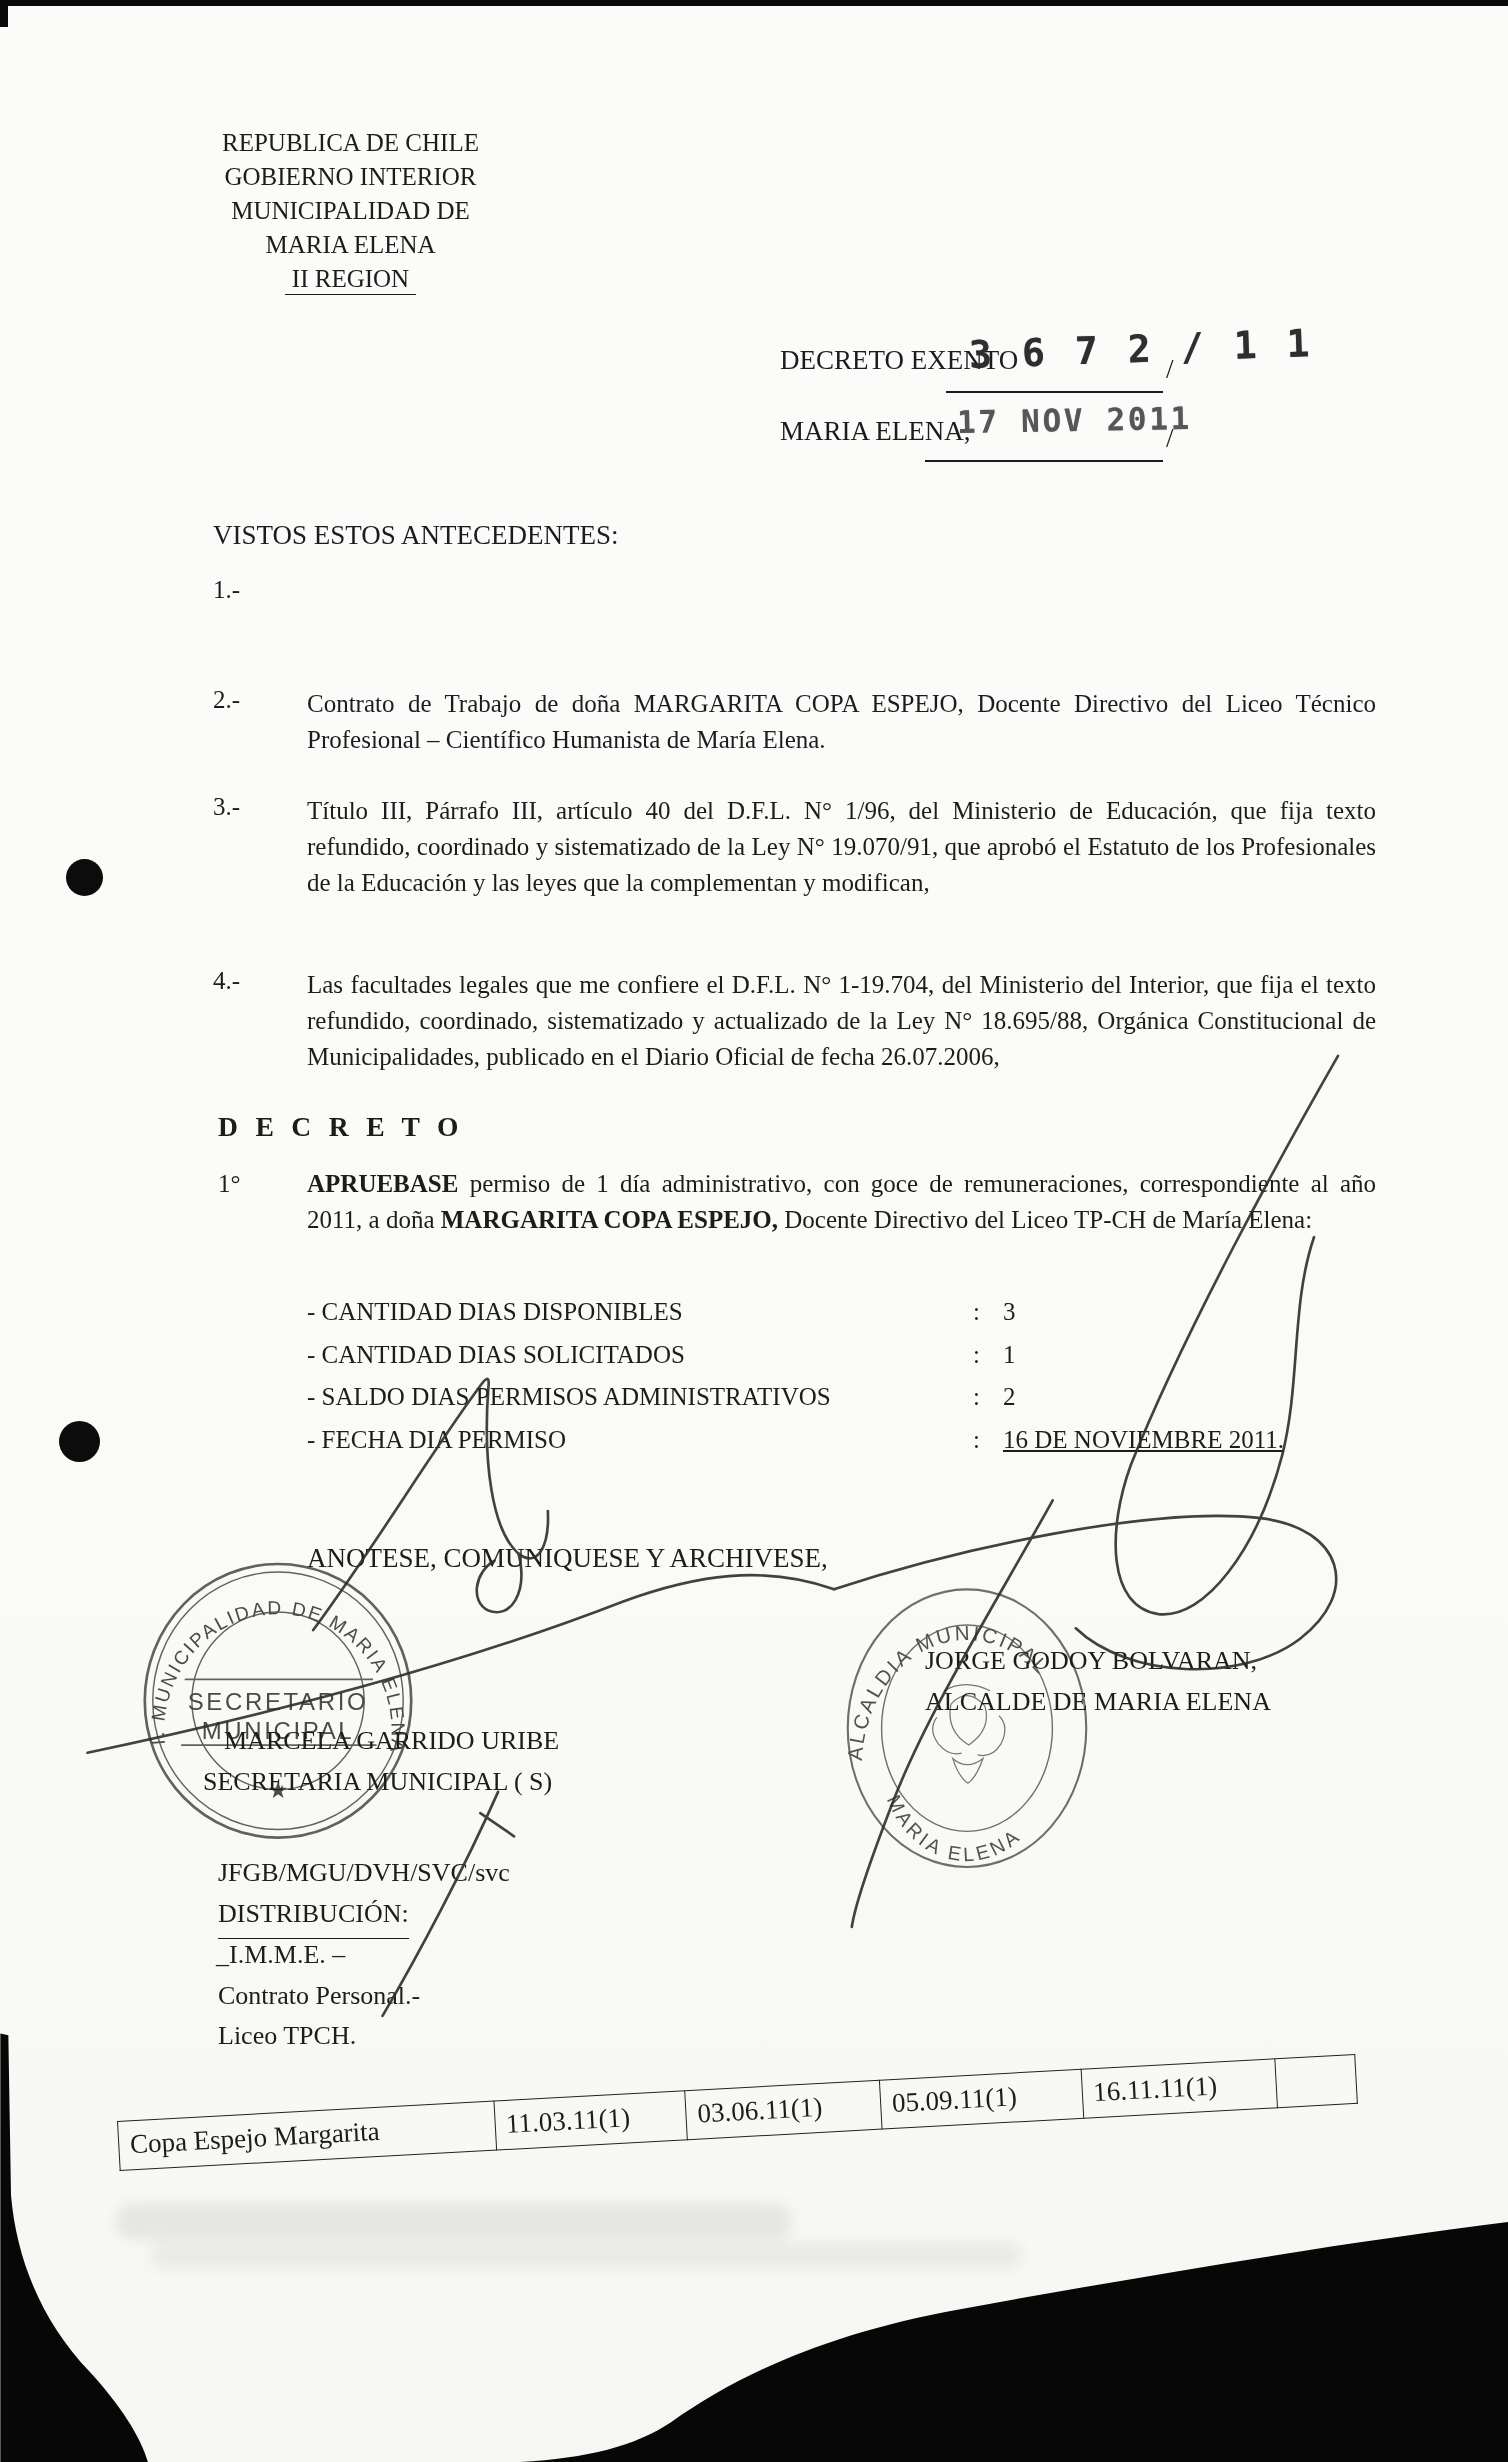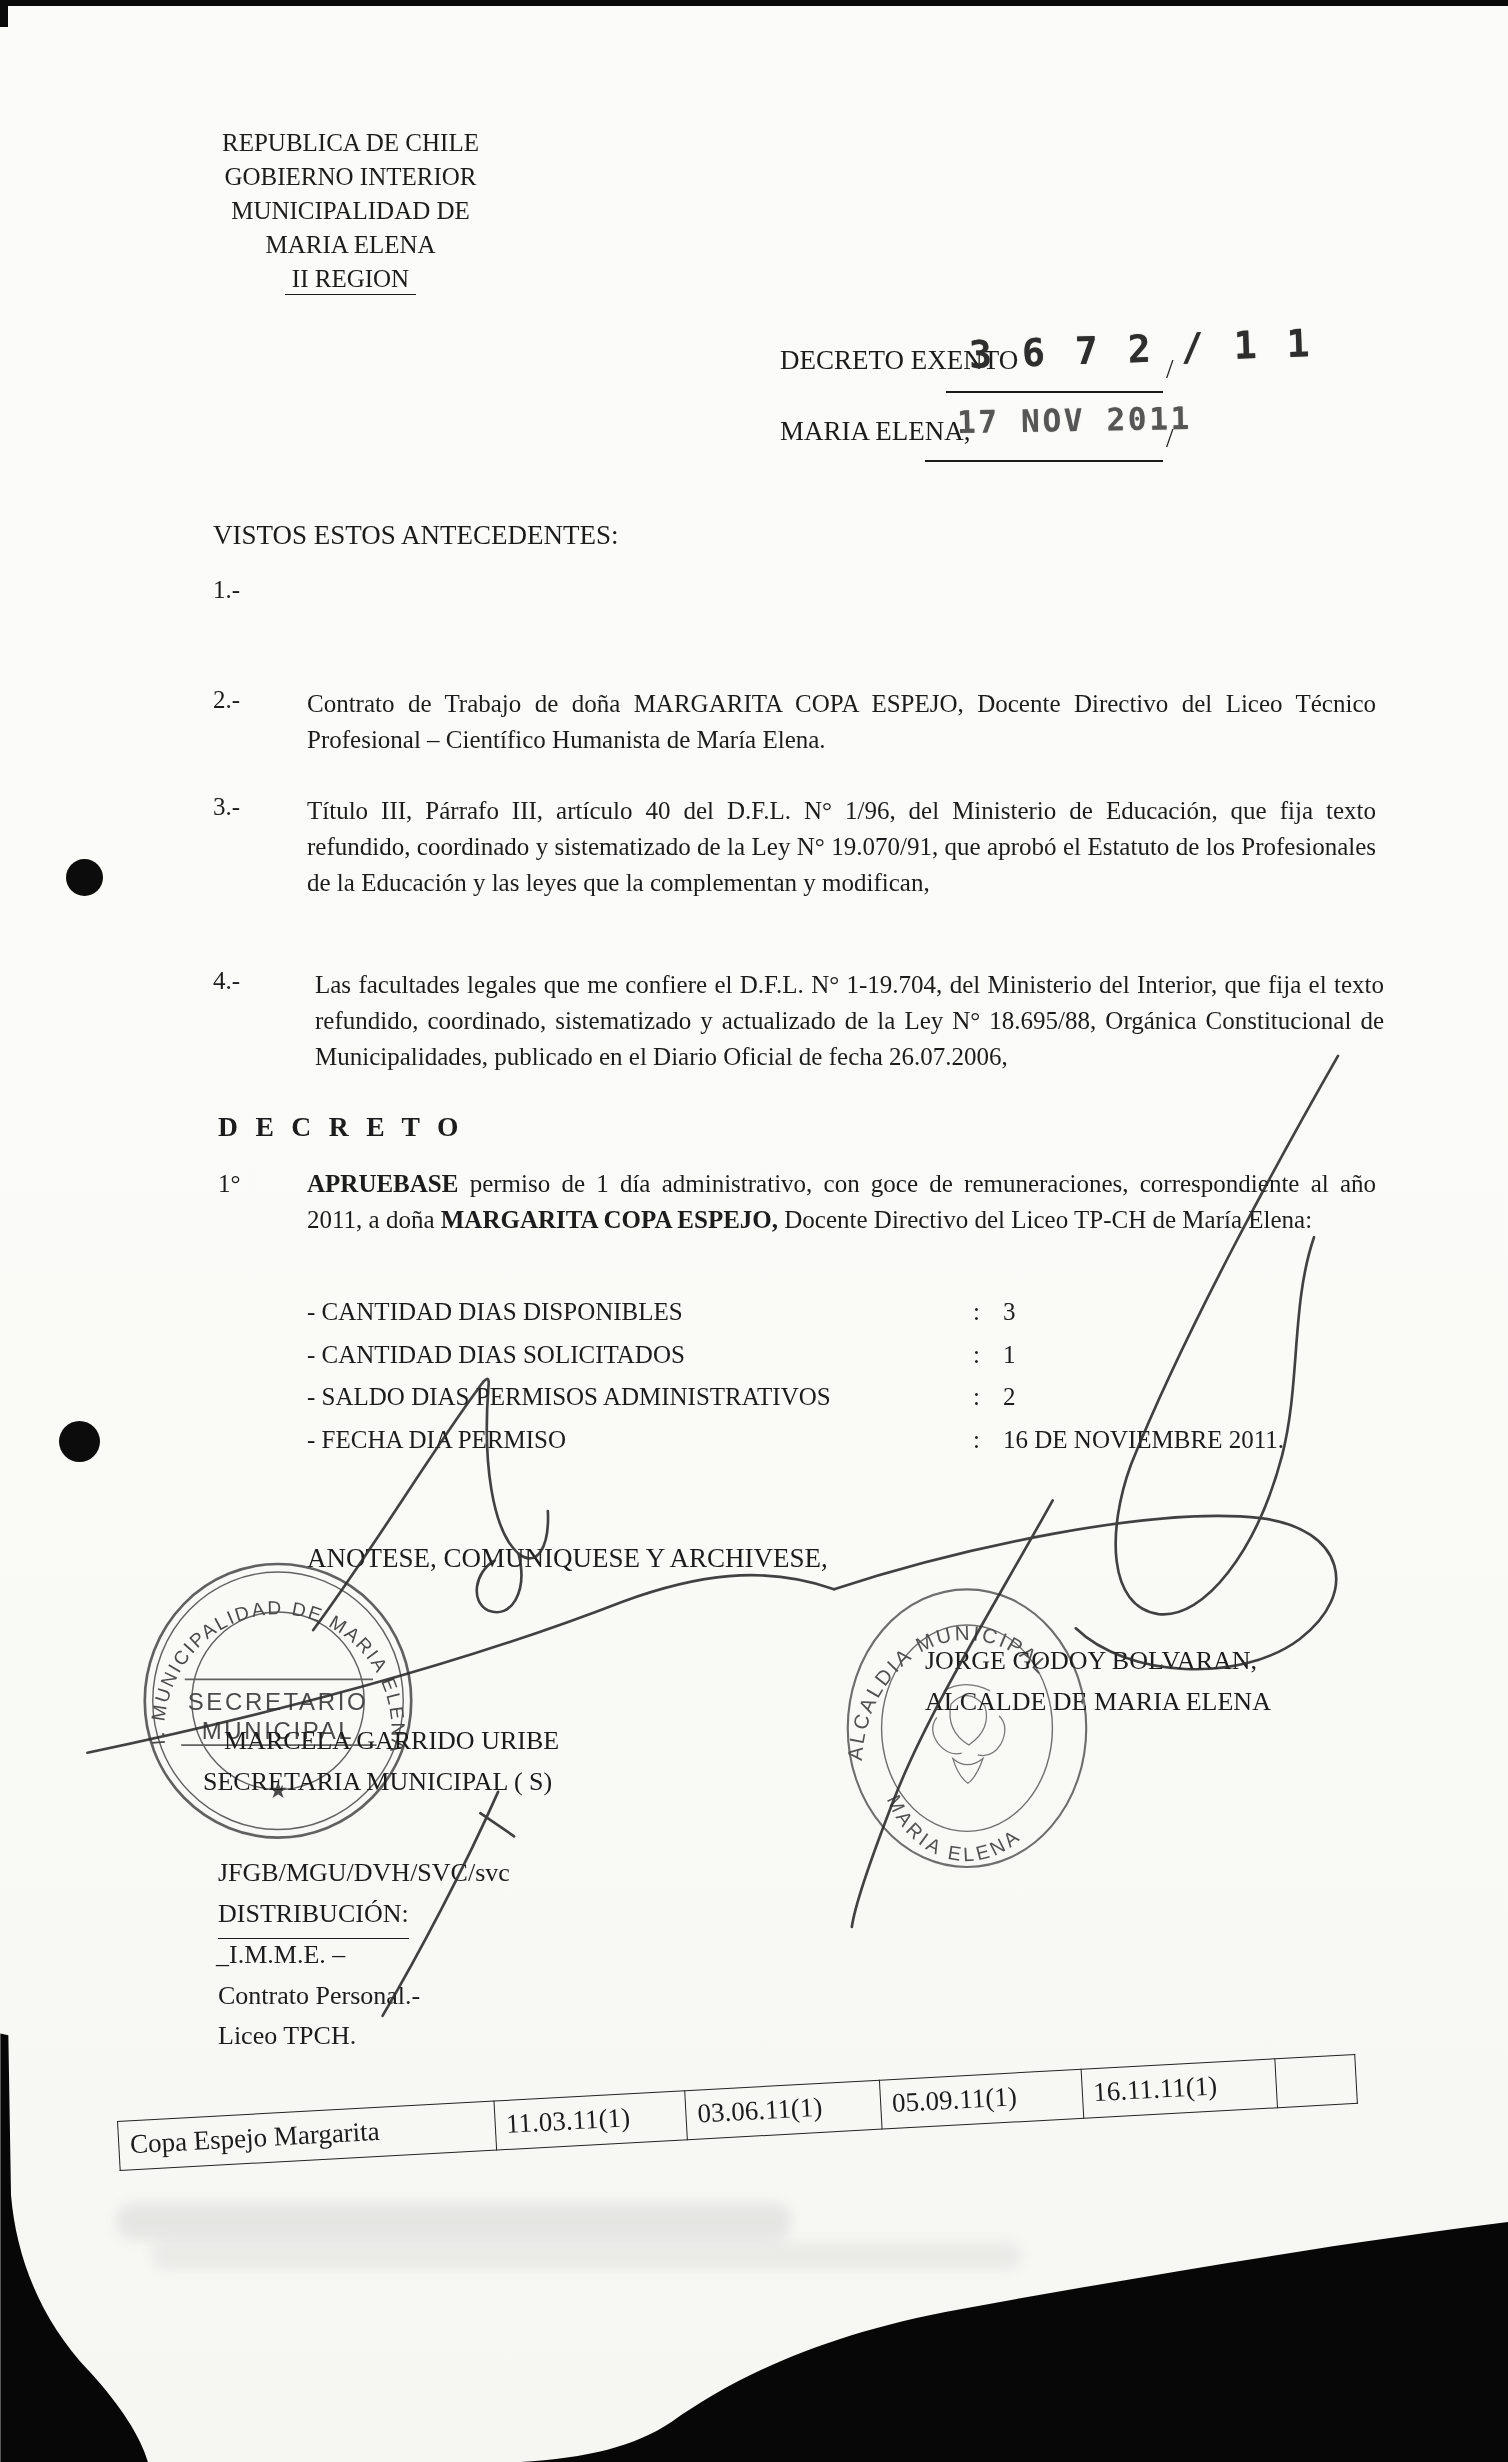--- a/index.html
+++ b/index.html
@@ -87,21 +87,21 @@
 
   <div class="abs itemnum" style="left:213px;top:576px;">1.-</div>
 
   <div class="abs itemnum" style="left:213px;top:686px;">2.-</div>
   <div class="abs para just" style="left:307px;top:686px;width:1069px;">Contrato de Trabajo de doña MARGARITA COPA ESPEJO, Docente Directivo del Liceo Técnico Profesional – Científico Humanista de María Elena.</div>
 
   <div class="abs itemnum" style="left:213px;top:793px;">3.-</div>
   <div class="abs para just" style="left:307px;top:793px;width:1069px;">Título III, Párrafo III, artículo 40 del D.F.L. N° 1/96, del Ministerio de Educación, que fija texto refundido, coordinado y sistematizado de la Ley N° 19.070/91, que aprobó el Estatuto de los Profesionales de la Educación y las leyes que la complementan y modifican,</div>
 
   <div class="abs itemnum" style="left:213px;top:967px;">4.-</div>
-  <div class="abs para just" style="left:307px;top:967px;width:1069px;margin-left:8px;">Las facultades legales que me confiere el D.F.L. N° 1-19.704, del Ministerio del Interior, que fija el texto refundido, coordinado, sistematizado y actualizado de la Ley N° 18.695/88, Orgánica Constitucional de Municipalidades, publicado en el Diario Oficial de fecha 26.07.2006,</div>
+  <div class="abs para just" style="left:307px;top:967px;width:1069px;">Las facultades legales que me confiere el D.F.L. N° 1-19.704, del Ministerio del Interior, que fija el texto refundido, coordinado, sistematizado y actualizado de la Ley N° 18.695/88, Orgánica Constitucional de Municipalidades, publicado en el Diario Oficial de fecha 26.07.2006,</div>
 
   <div class="abs b" style="left:218px;top:1111px;font-size:27.6px;letter-spacing:5.3px;">D E C R E T O</div>
 
   <div class="abs itemnum" style="left:218px;top:1170px;">1°</div>
   <div class="abs para just" style="left:307px;top:1166px;width:1069px;">
     <span class="b">APRUEBASE</span><span> permiso de 1 día administrativo, con goce de remuneraciones, correspondiente al año 2011, a doña </span><span class="b">MARGARITA COPA ESPEJO,</span><span> Docente Directivo del Liceo TP-CH de María Elena:</span>
   </div>
 
   <div class="abs detail-label" style="left:307px;top:1298px;">- CANTIDAD DIAS DISPONIBLES</div>
   <div class="abs detail-label" style="left:973px;top:1298px;">:</div>
@@ -110,21 +110,21 @@
   <div class="abs detail-label" style="left:307px;top:1341px;">- CANTIDAD DIAS SOLICITADOS</div>
   <div class="abs detail-label" style="left:973px;top:1341px;">:</div>
   <div class="abs detail-label" style="left:1003px;top:1341px;">1</div>
 
   <div class="abs detail-label" style="left:307px;top:1383px;">- SALDO DIAS PERMISOS ADMINISTRATIVOS</div>
   <div class="abs detail-label" style="left:973px;top:1383px;">:</div>
   <div class="abs detail-label" style="left:1003px;top:1383px;">2</div>
 
   <div class="abs detail-label" style="left:307px;top:1426px;">- FECHA DIA PERMISO</div>
   <div class="abs detail-label" style="left:973px;top:1426px;">:</div>
-  <div class="abs detail-label" style="left:1003px;top:1426px;">16 DE NOVIEMBRE 2011.</div>
+  <div class="abs detail-label" style="left:1003px;top:1426px;text-decoration:underline;">16 DE NOVIEMBRE 2011.</div>
 
   <div class="abs heading" style="left:307px;top:1543px;font-size:27px;">ANOTESE, COMUNIQUESE Y ARCHIVESE,</div>
 
   <svg class="abs" style="left:135px;top:1556px;" width="286" height="302" viewBox="0 0 322 340">
     <g stroke="#474747" fill="none" opacity="0.85">
       <ellipse cx="161" cy="163" rx="150" ry="154" stroke-width="3"></ellipse>
       <ellipse cx="161" cy="163" rx="141" ry="145" stroke-width="1.6"></ellipse>
       <ellipse cx="161" cy="163" rx="97" ry="100" stroke-width="1.6"></ellipse>
       <line x1="56" y1="139" x2="268" y2="139" stroke-width="2"></line>
       <line x1="52" y1="213" x2="272" y2="213" stroke-width="2"></line>

